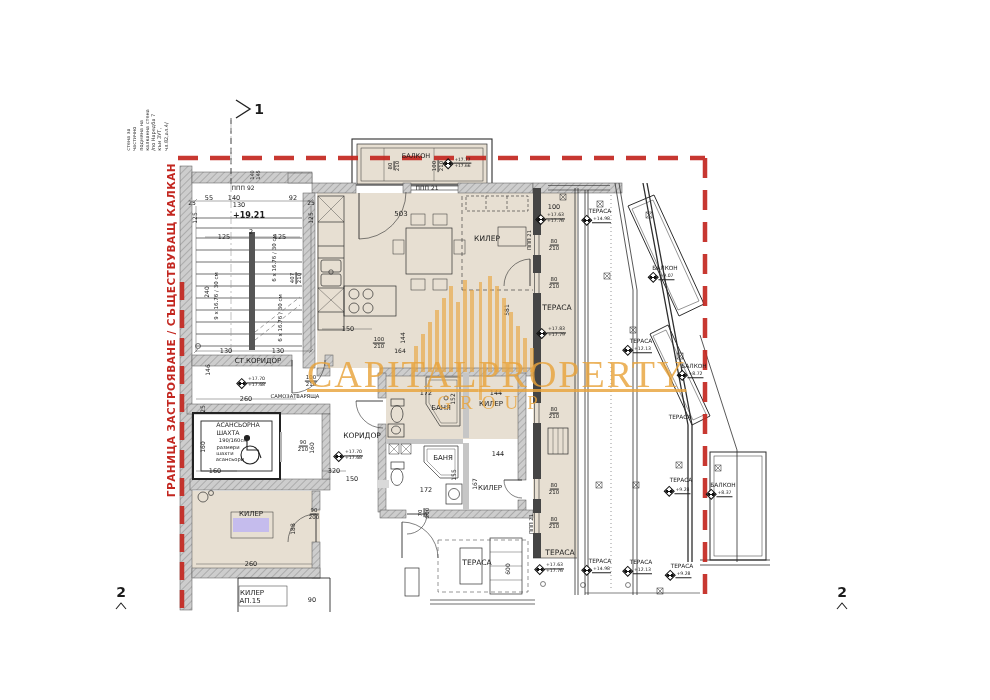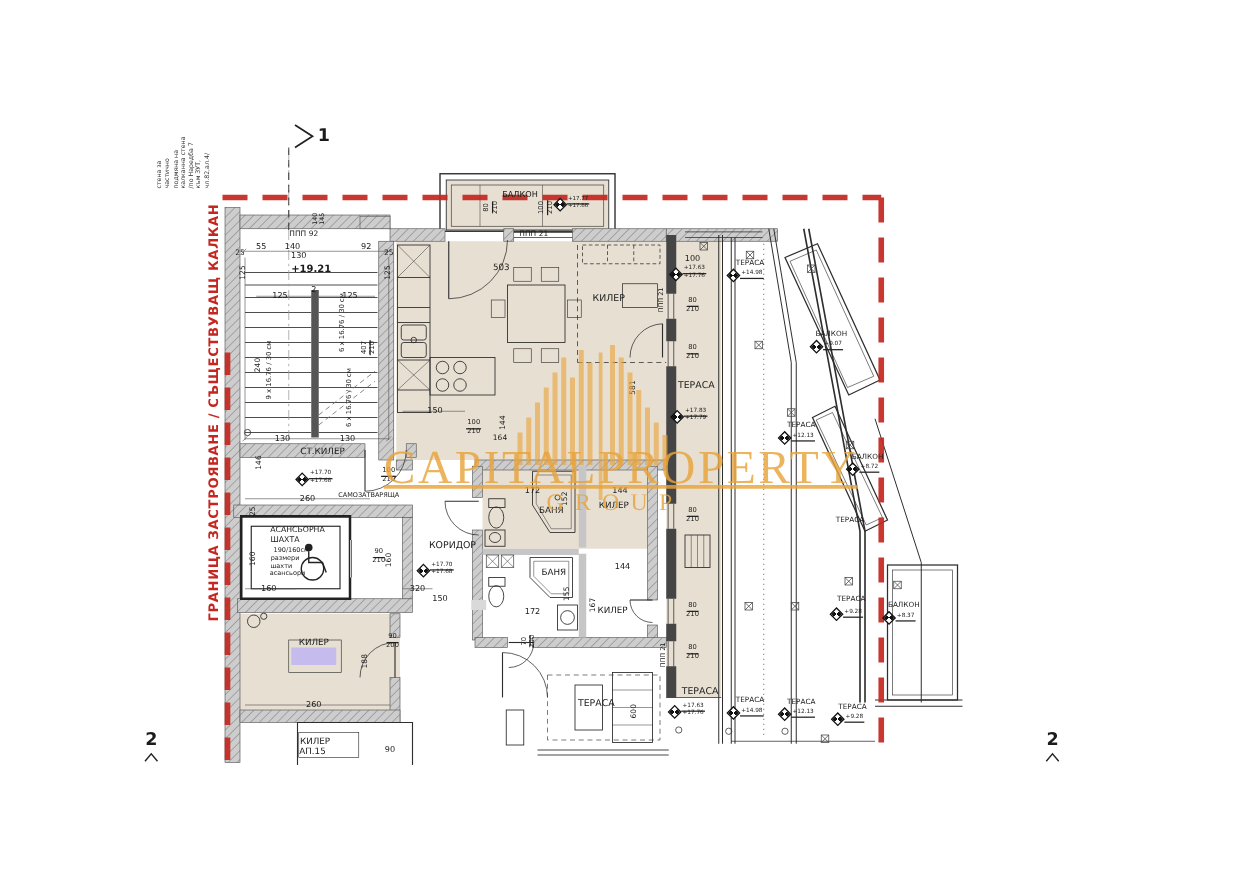--- a/index.html
+++ b/index.html
@@ -398,21 +398,21 @@
       <div class="lbl" style="left: 217px; top: 296px; font-size: 5.5px; transform: translate(-50%, -50%) rotate(-90deg);">9 x 16.76 / 30 см</div>
       <div class="lbl" style="left: 207px; top: 292px; font-size: 6px; transform: translate(-50%, -50%) rotate(-90deg);">240</div>
       <div class="lbl" style="left: 275px; top: 258px; font-size: 5.5px; transform: translate(-50%, -50%) rotate(-90deg);">6 x 16.76 / 30 см</div>
       <div class="lbl" style="left: 281px; top: 318px; font-size: 5.5px; transform: translate(-50%, -50%) rotate(-90deg);">6 x 16.76 / 30 см</div>
       <div class="lbl frac" style="left: 296px; top: 278px; font-size: 5.4px; transform: translate(-50%, -50%) rotate(-90deg);">
         <span class="fa">407</span>
         <span class="fb">210</span>
       </div>
       <div class="lbl" style="left: 226px; top: 351px; font-size: 6.5px; transform: translate(-50%, -50%);">130</div>
       <div class="lbl" style="left: 278px; top: 351px; font-size: 6.5px; transform: translate(-50%, -50%);">130</div>
-      <div class="lbl" style="left: 258px; top: 362px; font-size: 7px; transform: translate(-50%, -50%);">СТ.КИЛЕР</div>
+      <div class="lbl" style="left: 258px; top: 362px; font-size: 7px; transform: translate(-50%, -50%);">СТ.КОРИДОР</div>
       <div class="lbl" style="left: 208px; top: 370px; font-size: 6px; transform: translate(-50%, -50%) rotate(-90deg);">146</div>
       <div class="lbl elev" style="left: 252px; top: 383px; font-size: 4.6px; transform: translate(-50%, -50%);">
         <span class="mark"></span>
         <span class="col">
           <span class="fa">+17.70</span>
           <span class="fb">+17.68</span>
         </span>
       </div>
       <div class="lbl frac" style="left: 311px; top: 381px; font-size: 5.4px; transform: translate(-50%, -50%);">
         <span class="fa">100</span>

